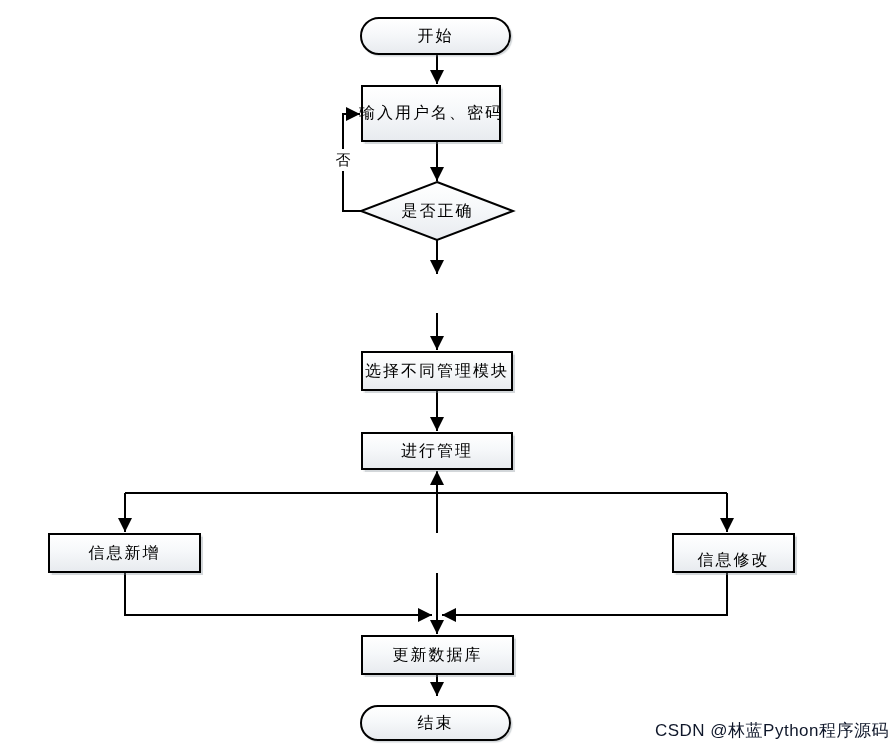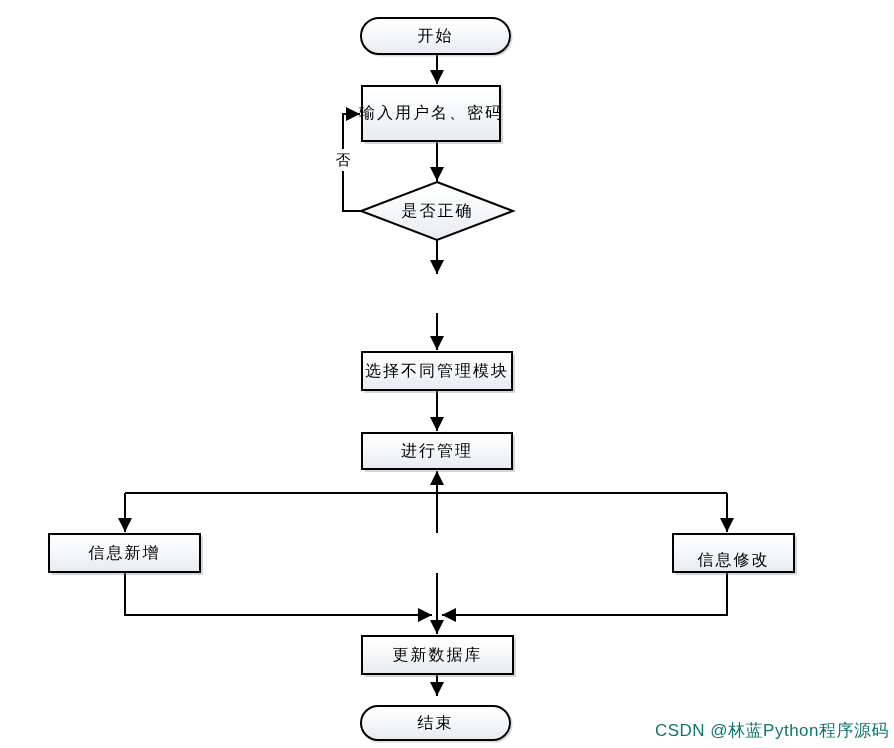--- a/index.html
+++ b/index.html
@@ -46,21 +46,21 @@
     align-items: center;
     justify-content: center;
     font-size: 15px;
     color: #000000;
   }
   .watermark {
     position: absolute;
     right: 5px;
     bottom: 6px;
     font-size: 17px;
-    color: #0f766e;
+    color: #0f172a;
     letter-spacing: 0.5px;
   }
 </style>
 </head>
 <body>
 
 <div class="canvas">
 
   <svg class="edges" width="894" height="748" viewBox="0 0 894 748">
     <defs>

